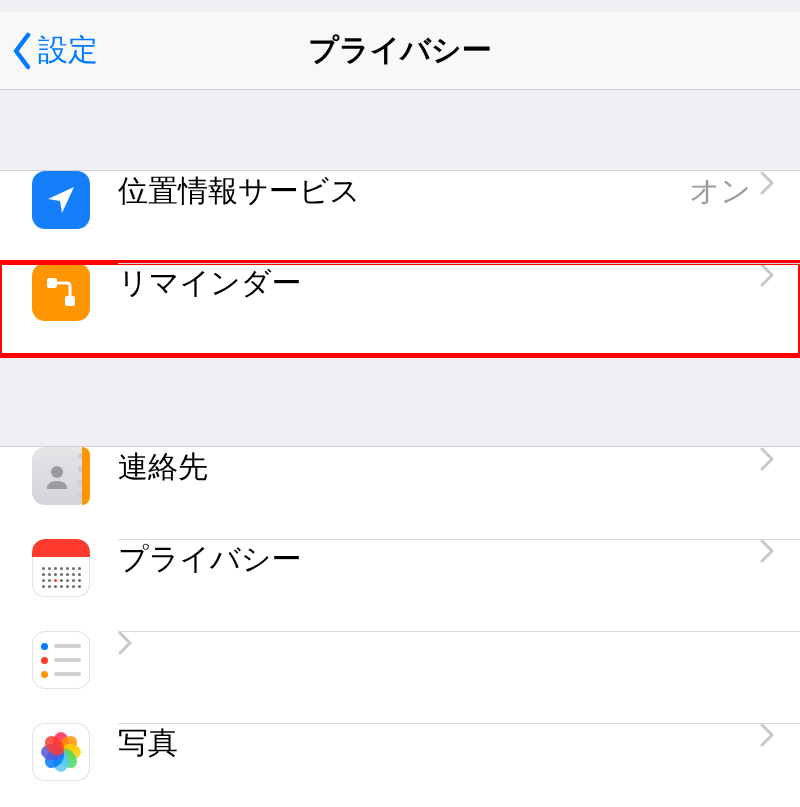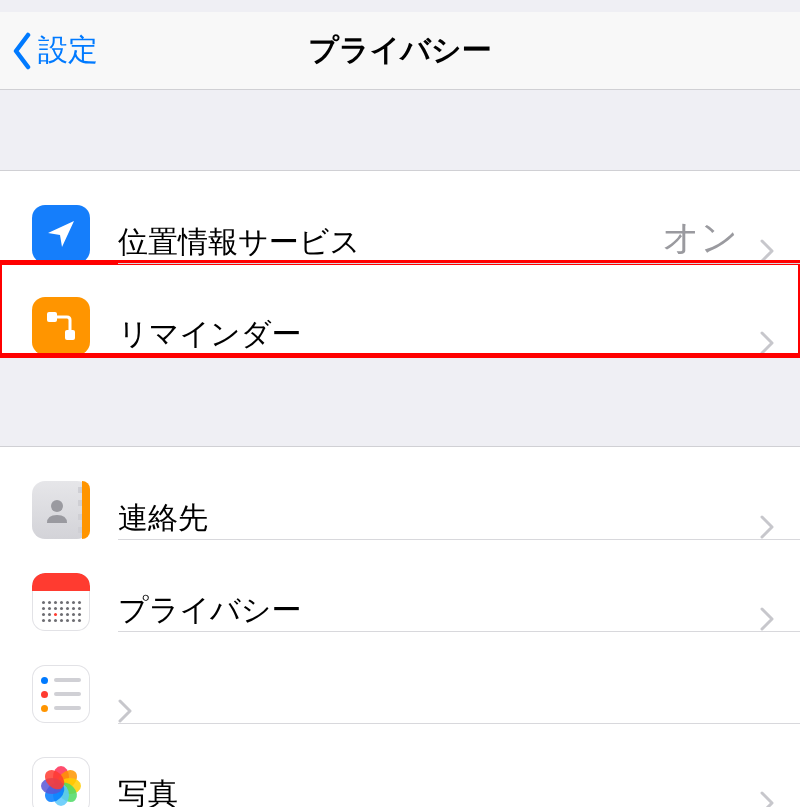--- a/index.html
+++ b/index.html
@@ -43,21 +43,21 @@
   }
   .gap { height: 80px; }
   .gap2 { height: 90px; }
   .group {
     background: #fff;
     border-top: 1px solid #d0d0d4;
     border-bottom: 1px solid #d0d0d4;
   }
   .row {
     display: flex;
-    align-items: flex-end;
+    align-items: flex-start;
     height: 92px;
     padding: 0 26px 0 32px;
     position: relative;
     cursor: pointer;
   }
   .row + .row::before {
     content: "";
     position: absolute;
     left: 118px; right: 0; top: 0;
     height: 1px;
@@ -71,23 +71,23 @@
     justify-content: center;
     flex-shrink: 0;
     margin-right: 28px;
   }
   .lbl {
     font-size: 30px;
     color: #000;
     flex: 1;
   }
   .val {
-    font-size: 37px;
+    font-size: 30px;
     color: #9a9a9f;
-    margin-right: 22px;
+    margin-right: 9px;
   }
   .chev svg { width: 14px; height: 24px; display: block; }
   .highlight {
     outline: 5px solid #ff0000;
     outline-offset: -2px;
   }
   
   .bg-blue   { background: #157efb; }
   .bg-orange { background: #ff9500; }
   .bg-grey   { background: linear-gradient(#e6e6e9,#d3d3d8); position:relative; }

